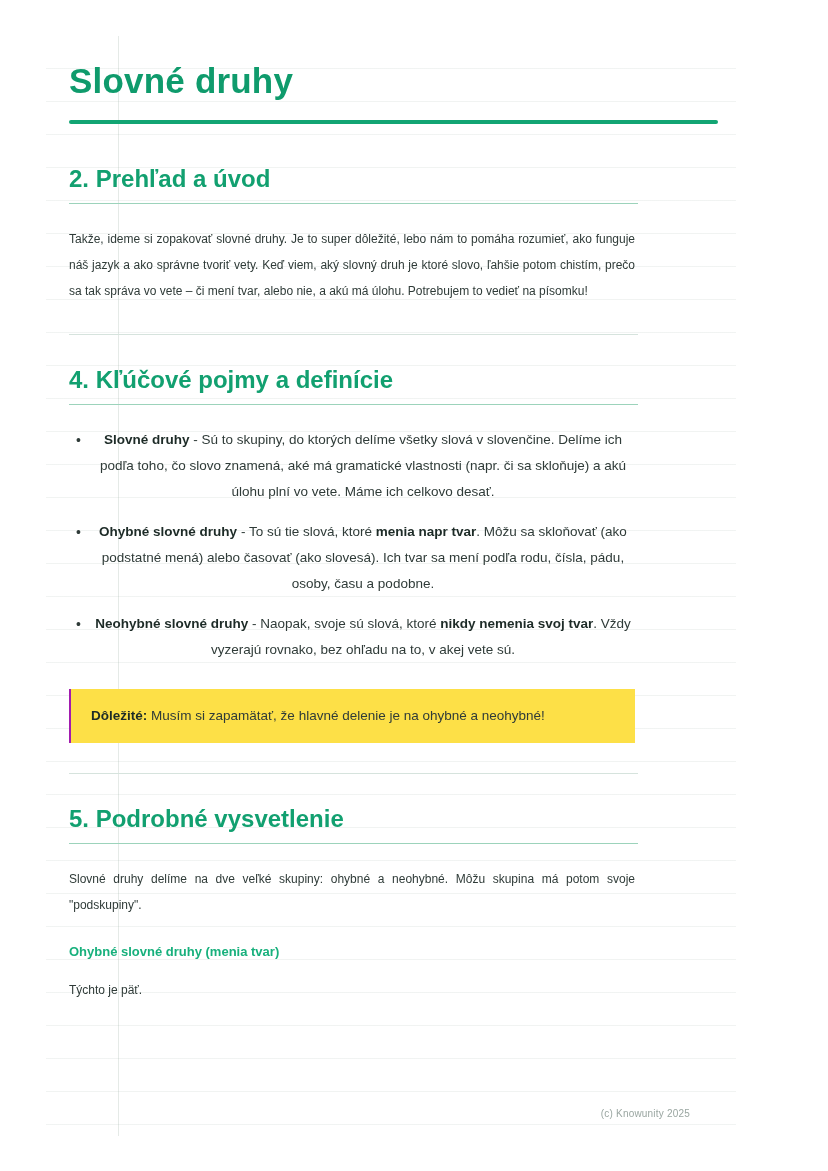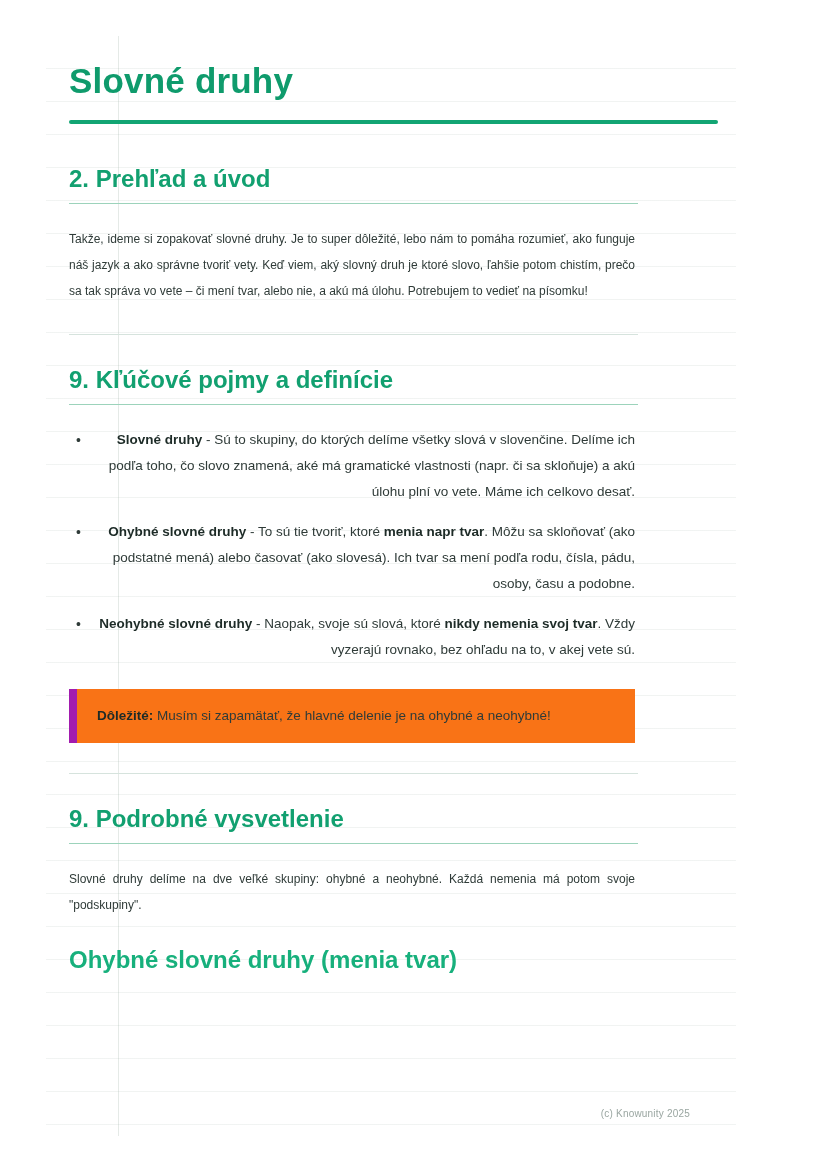--- a/index.html
+++ b/index.html
@@ -96,21 +96,21 @@
     line-height: 1.25;
   }
   .section-rule {
     margin-top: 9px;
     width: 569px;
     height: 1px;
     background: #9cd3bb;
   }
 
   h3.sub {
-    font-size: 24px;
+    font-size: 13px;
     font-weight: bold;
     color: #17b07c;
     margin: 0;
     line-height: 1.3;
   }
 
   p.body {
     font-size: 12px;
     color: #2f3b38;
     line-height: 26px;
@@ -121,37 +121,37 @@
   ul.bullets {
     margin: 0;
     padding: 0 0 0 22px;
     list-style: none;
   }
   ul.bullets > li {
     position: relative;
     font-size: 13.5px;
     color: #2f3b38;
     line-height: 26px;
-    text-align: right;
+    text-align: center;
     margin-bottom: 14px;
   }
   ul.bullets > li:last-child { margin-bottom: 0; }
   ul.bullets > li::before {
     content: "•";
     position: absolute;
     left: -15px;
     top: 0;
     color: #2f3b38;
     font-size: 14px;
   }
   .b { font-weight: bold; color: #1d2b27; }
 
   .callout {
-    background: #f97316;
-    border-left: 8px solid #a21caf;
+    background: #fde047;
+    border-left: 2px solid #a21caf;
     padding: 14px 18px 14px 20px;
     box-sizing: border-box;
     width: 566px;
   }
   .callout p {
     margin: 0;
     font-size: 13.5px;
     color: #2f3b38;
     line-height: 26px;
     text-align: justify;
@@ -199,52 +199,53 @@
 
     <h2 class="section">2. Prehľad a úvod</h2>
     <div class="section-rule"></div>
     <div class="sp-22"></div>
     <p class="body">Takže, ideme si zopakovať slovné druhy. Je to super dôležité, lebo nám to pomáha rozumieť, ako funguje náš jazyk a ako správne tvoriť vety. Keď viem, aký slovný druh je ktoré slovo, ľahšie potom chistím, prečo sa tak správa vo vete – či mení tvar, alebo nie, a akú má úlohu. Potrebujem to vedieť na písomku!</p>
 
     <div class="sp-30"></div>
     <div class="divider"></div>
     <div class="sp-30"></div>
 
-    <h2 class="section">9. Kľúčové pojmy a definície</h2>
+    <h2 class="section">4. Kľúčové pojmy a definície</h2>
     <div class="section-rule"></div>
     <div class="sp-22"></div>
 
     <ul class="bullets">
       <li>
         <span class="b">Slovné druhy</span><span> - </span><span>Sú to skupiny, do ktorých delíme všetky slová v slovenčine. Delíme ich podľa toho, čo slovo znamená, aké má gramatické vlastnosti (napr. či sa skloňuje) a akú úlohu plní vo vete. Máme ich celkovo desať.</span>
       </li>
       <li>
-        <span class="b">Ohybné slovné druhy</span><span> - </span><span>To sú tie tvoriť, ktoré </span><span class="b">menia napr tvar</span><span>. Môžu sa skloňovať (ako podstatné mená) alebo časovať (ako slovesá). Ich tvar sa mení podľa rodu, čísla, pádu, osoby, času a podobne.</span>
+        <span class="b">Ohybné slovné druhy</span><span> - </span><span>To sú tie slová, ktoré </span><span class="b">menia napr tvar</span><span>. Môžu sa skloňovať (ako podstatné mená) alebo časovať (ako slovesá). Ich tvar sa mení podľa rodu, čísla, pádu, osoby, času a podobne.</span>
       </li>
       <li>
         <span class="b">Neohybné slovné druhy</span><span> - </span><span>Naopak, svoje sú slová, ktoré </span><span class="b">nikdy nemenia svoj tvar</span><span>. Vždy vyzerajú rovnako, bez ohľadu na to, v akej vete sú.</span>
       </li>
     </ul>
 
     <div class="sp-26"></div>
 
     <div class="callout">
       <p><span class="b">Dôležité:</span><span> Musím si zapamätať, že hlavné delenie je na ohybné a neohybné!</span></p>
     </div>
 
     <div class="sp-30"></div>
     <div class="divider"></div>
     <div class="sp-30"></div>
 
-    <h2 class="section">9. Podrobné vysvetlenie</h2>
+    <h2 class="section">5. Podrobné vysvetlenie</h2>
     <div class="section-rule"></div>
     <div class="sp-22"></div>
-    <p class="body">Slovné druhy delíme na dve veľké skupiny: ohybné a neohybné. Každá nemenia má potom svoje "podskupiny".</p>
+    <p class="body">Slovné druhy delíme na dve veľké skupiny: ohybné a neohybné. Môžu skupina má potom svoje "podskupiny".</p>
 
     <div class="sp-26"></div>
     <h3 class="sub">Ohybné slovné druhy (menia tvar)</h3>
     <div class="sp-16"></div>
+    <p class="body">Týchto je päť.</p>
 
   </div>
 
   <div class="footer-note">(c) Knowunity 2025</div>
 
 </div>
 
 </body></html>

